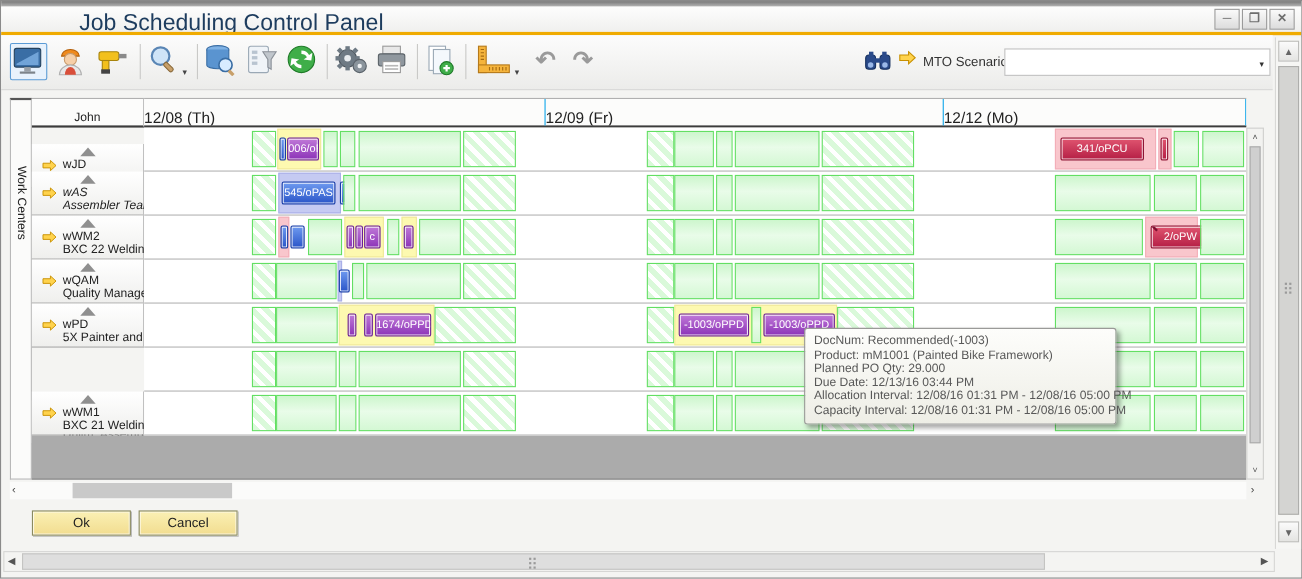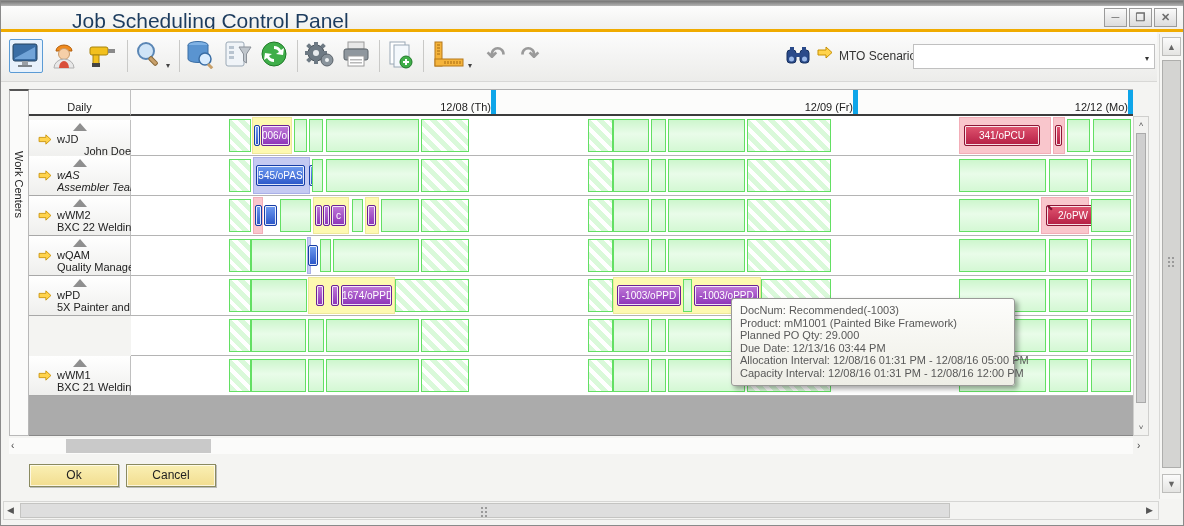--- a/index.html
+++ b/index.html
@@ -21,21 +21,21 @@
   .uglyph { font-size:22px; color:#9a9a9a; line-height:32px; font-weight:bold; }
   #find-area { position:absolute; top:14px; left:785px; }
   #mto-label { position:absolute; left:838px; top:17px; font-size:12px; color:#333; }
   #scenario-select { position:absolute; left:912px; top:12px; width:242px; height:25px; background:#fff; border:1px solid #c0c0c0; }
   #scenario-caret { position:absolute; right:5px; top:9px; font-size:8px; color:#333; }
   
   #axis-strip { position:absolute; left:8px; top:88px; width:20px; height:347px; background:#fbfbfa; border:1px solid #b8b8b8; border-top:2px solid #555; }
   #axis-label { position:absolute; left:3px; top:60px; writing-mode:vertical-rl; font-size:11px; color:#222; }
   #grid-hdr-corner { position:absolute; left:28px; top:88px; width:102px; height:27px; background:#fcfcfb; border-top:1px solid #b0b0b0; border-bottom:2px solid #3c3c3c; border-right:1px solid #c0c0c0; font-size:11px; color:#222; text-align:center; line-height:34px; }
   #grid-hdr { position:absolute; left:130px; top:88px; width:1002px; height:27px; background:#fcfcfb; border-top:1px solid #b0b0b0; border-bottom:2px solid #3c3c3c; overflow:hidden; }
-  .col-hdr { position:absolute; top:0; height:27px; font-size:11px; color:#222; text-align:right; line-height:34px; border-right:5px solid #0ea5e9; }
+  .col-hdr { position:absolute; top:0; height:27px; font-size:14px; color:#222; text-align:left; line-height:34px; border-right:1px solid #0ea5e9; }
   
   #rowhdrs { position:absolute; left:28px; top:115px; width:102px; height:280px; }
   .rowhdr { position:absolute; left:0; width:102px; height:40px; background:linear-gradient(#ffffff,#efefed); border-bottom:1px solid #a8a8a8; border-right:1px solid #c0c0c0; }
   .tri { position:absolute; left:44px; top:3px; width:0; height:0; border-left:7px solid transparent; border-right:7px solid transparent; border-bottom:8px solid #8f8f8f; }
   .rowcode { position:absolute; left:28px; top:13px; font-size:11px; color:#222; }
   .rowname { position:absolute; left:28px; top:25px; font-size:11px; color:#222; white-space:nowrap; overflow:hidden; width:74px; }
   .rowarrow { position:absolute; left:9px; top:14px; }
   
   #gantt { position:absolute; left:130px; top:115px; width:1002px; height:280px; background:#fff; overflow:hidden; }
   .grow { position:absolute; left:0; width:1002px; height:40px; border-bottom:1px solid #b4b4b4; }
@@ -228,28 +228,28 @@
     <span id="mto-label">MTO Scenario</span>
     <div id="scenario-select">
       <span></span>
       <span id="scenario-caret">▾</span>
     </div>
   </div>
 
   <div id="axis-strip">
     <span id="axis-label">Work Centers</span>
   </div>
-  <div id="grid-hdr-corner">Daily</div>
+  <div id="grid-hdr-corner">John</div>
   <div id="grid-hdr">
       <div class="col-hdr" style="left: 0px; width: 365px;">12/08 (Th)</div>
       <div class="col-hdr" style="left: 365px; width: 362px;">12/09 (Fr)</div>
       <div class="col-hdr" style="left: 727px; width: 275px;">12/12 (Mo)</div>
     </div>
   <div id="rowhdrs">
-      <div class="rowhdr" style="top: 4px; text-align: right;">
+      <div class="rowhdr" style="top: 15px; text-align: right;">
         <div class="tri"></div>
         <span class="rowarrow">
           <svg width="14" height="11" viewBox="0 0 16 13">
             <path d="M1 4 h8 V1 l6 5.5 L9 12 V9 H1 Z" fill="#FFD34D" stroke="#C89000"></path>
           </svg>
         </span>
         <span class="rowcode">wJD</span>
         <span class="rowname">John Doe</span>
       </div>
       <div class="rowhdr" style="top: 40px; font-style: italic;">
@@ -480,15 +480,15 @@
       </div>
     <div class="btn" style="top:440px">▼</div>
   </div>
 
   <div id="tooltip">
       <div class="ttline">DocNum: Recommended(-1003)</div>
       <div class="ttline">Product: mM1001 (Painted Bike Framework)</div>
       <div class="ttline">Planned PO Qty: 29.000</div>
       <div class="ttline">Due Date: 12/13/16 03:44 PM</div>
       <div class="ttline">Allocation Interval: 12/08/16 01:31 PM - 12/08/16 05:00 PM</div>
-      <div class="ttline">Capacity Interval: 12/08/16 01:31 PM - 12/08/16 12:00 PM</div>
+      <div class="ttline">Capacity Interval: 12/08/16 01:31 PM - 12/08/16 05:00 PM</div>
     </div>
 </div>
 
 </body></html>

